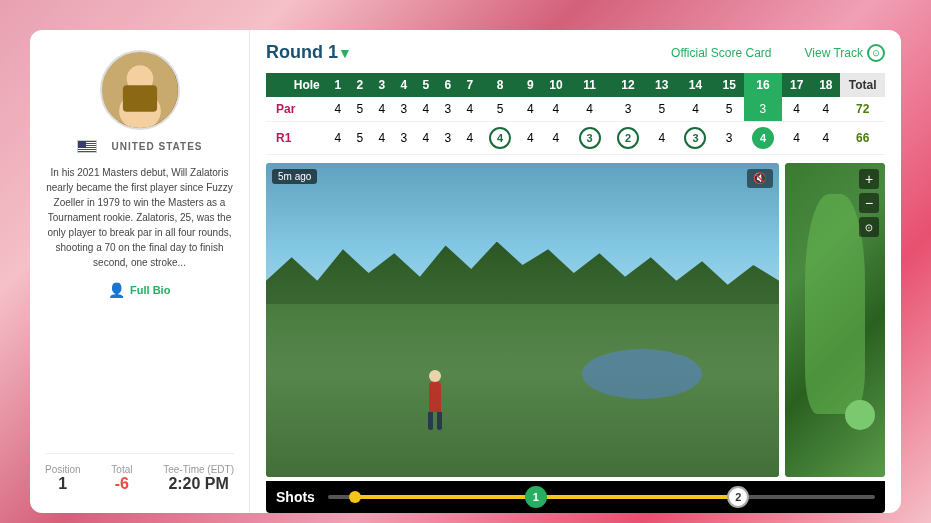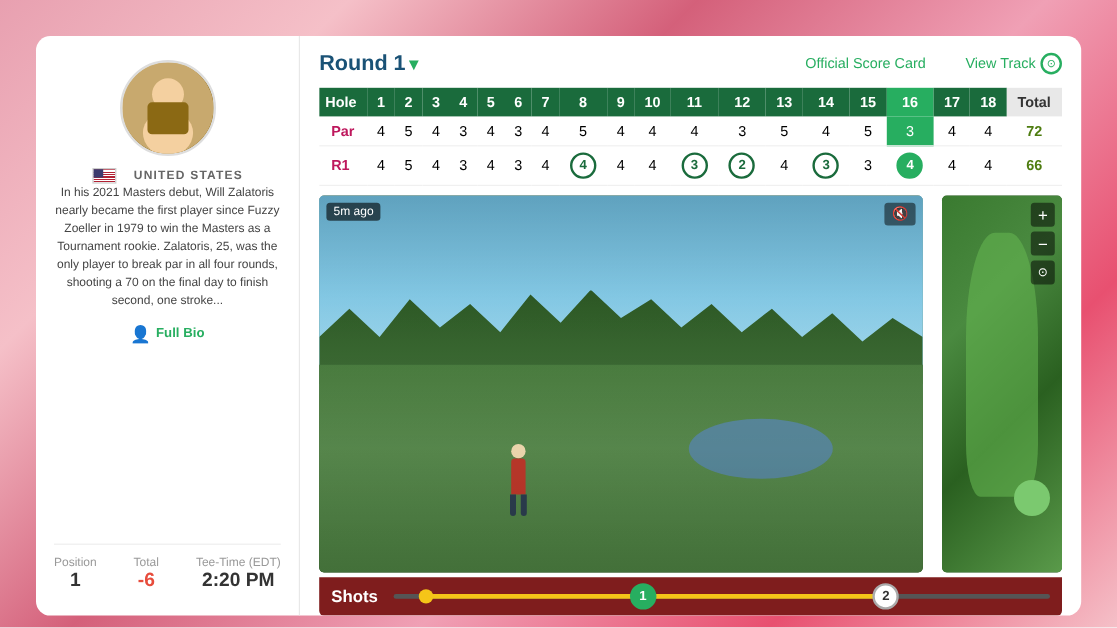--- a/index.html
+++ b/index.html
@@ -70,20 +70,21 @@
 
     .star-icon {
       color: #f5a623;
       font-size: 16px;
     }
 
     .country-row {
       display: flex;
       align-items: center;
       gap: 15px;
+      margin-bottom: 12px;
     }
 
     .us-flag {
       width: 20px;
       height: 13px;
       display: inline-block;
       background: repeating-linear-gradient(
         180deg,
         #B22234 0px, #B22234 1px,
         white 1px, white 2px,
@@ -247,22 +248,22 @@
 
     .scorecard-table th {
       background: #1a6b3c;
       color: white;
       padding: 5px 7px;
       text-align: center;
       font-weight: bold;
     }
 
     .scorecard-table th.hole-header {
-      text-align: center;
-      padding-left: 3px;
+      text-align: right;
+      padding-left: 24px;
     }
 
     .scorecard-table td {
       padding: 5px 7px;
       text-align: center;
       border-bottom: 1px solid #f0f0f0;
     }
 
     .scorecard-table td.row-label {
       text-align: left;
@@ -304,21 +305,21 @@
 
     .score-highlighted {
       background: #27ae60;
       color: white;
       border: 2px solid #27ae60;
     }
 
     
     .video-section {
       display: flex;
-      gap: 16px;
+      gap: 6px;
       flex: 1;
       min-height: 0;
     }
 
     .video-main {
       flex: 1;
       background: #2c4a1e;
       border-radius: 4px;
       position: relative;
       overflow: hidden;
@@ -477,21 +478,21 @@
       display: flex;
       align-items: center;
       justify-content: center;
       cursor: pointer;
     }
 
     
     .shots-bar {
       display: flex;
       align-items: center;
-      background: #7f1d1d;
+      background: #000000;
       padding: 8px 10px;
       margin-top: 4px;
       border-radius: 0 0 4px 4px;
     }
 
     .shots-label {
       color: white;
       font-size: 14px;
       font-weight: bold;
       margin-right: 12px;

